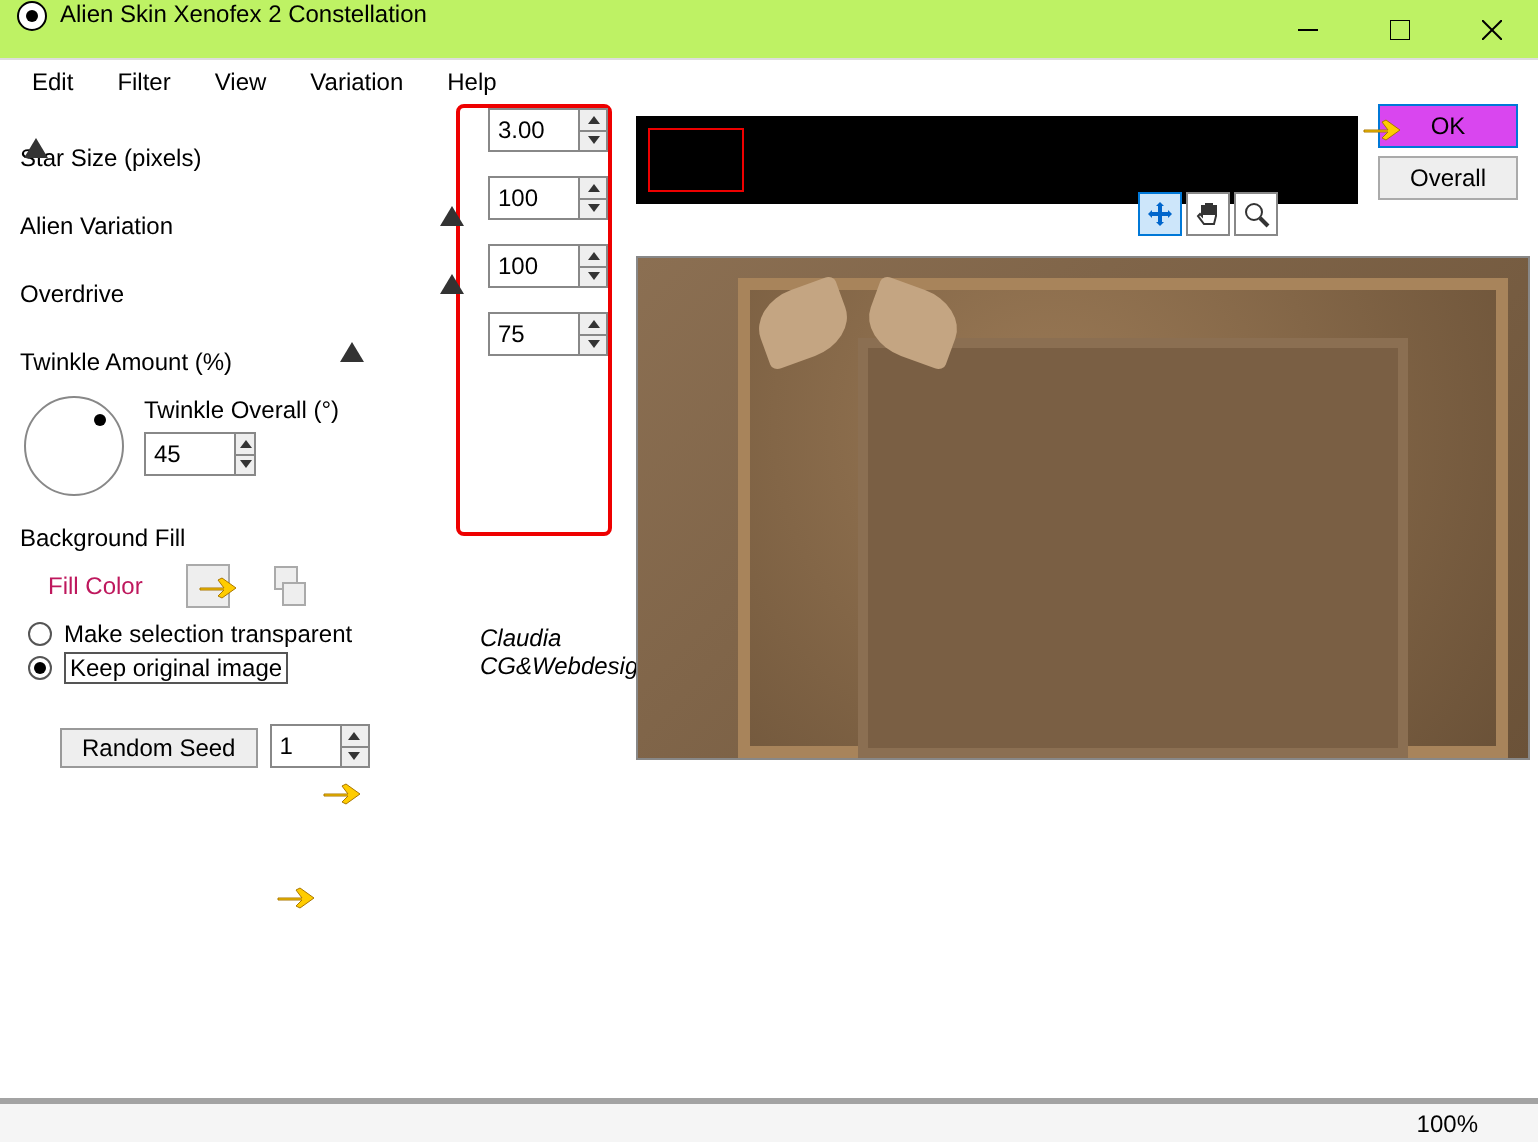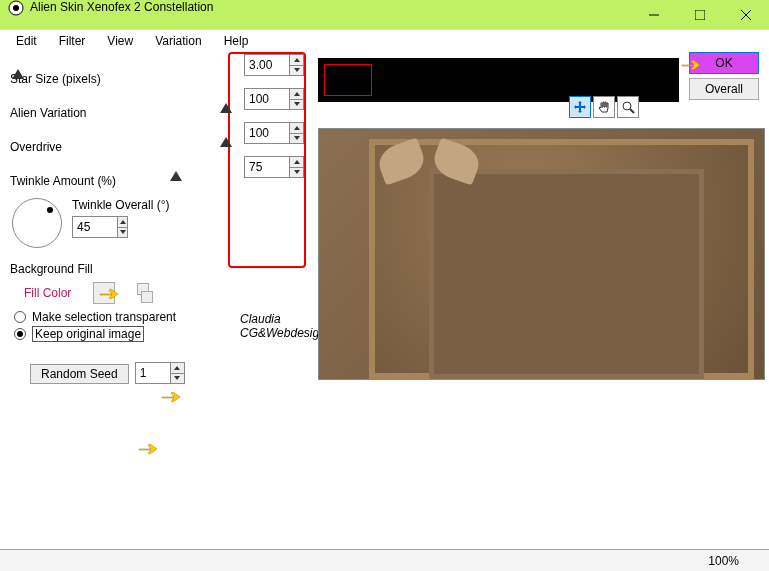--- a/index.html
+++ b/index.html
@@ -49,21 +49,21 @@
   .preview-tools { position: absolute; right: 130px; top: 44px; display: flex; gap: 2px; }
   .toolbtn { width: 22px; height: 22px; border: 1px solid #888; display: flex; align-items: center; justify-content: center; background: #fff; }
   .toolbtn.active { border-color: #0078d7; background: #cde6fa; }
   .preview-img { position: absolute; top: 76px; left: 6px; right: 4px; bottom: 4px; background: linear-gradient(135deg, #8b6f52, #6b5238); border: 1px solid #888; overflow: hidden; }
   .frame1 { position: absolute; inset: 10px 10px 0 50px; border: 6px solid #a8845b; background: radial-gradient(circle at 40% 30%, #9b7a56, #6b5238); }
   .frame2 { position: absolute; inset: 40px 60px 0 110px; border: 5px solid #8b6f52; background: #7a5f44; }
   .bow { position: absolute; top: 5px; left: 60px; width: 100px; height: 80px; }
   .bow::before, .bow::after { content: ""; position: absolute; width: 45px; height: 35px; background: #c4a582; border-radius: 50% 10% 50% 10%; top: 10px; }
   .bow::before { left: 0; transform: rotate(-20deg); }
   .bow::after { right: 0; transform: rotate(20deg) scaleX(-1); }
-  .statusbar { position: absolute; bottom: 0; left: 0; right: 0; height: 22px; border-top: 1px solid #a3a3a3; background: #f5f5f5; display: flex; justify-content: flex-end; align-items: center; padding: 0 30px; }
+  .statusbar { position: absolute; bottom: 0; left: 0; right: 0; height: 22px; border-top: 3px solid #a3a3a3; background: #f5f5f5; display: flex; justify-content: flex-end; align-items: center; padding: 0 30px; }
   .hand-pointer { position: absolute; width: 24px; height: 18px; pointer-events: none; z-index: 100; }
   .hand-pointer svg { width: 24px; height: 18px; }
   .watermark { position: absolute; font-family: cursive; font-style: italic; color: #000000; font-size: 18px; }
 </style>
 </head>
 <body>
 
 <div class="titlebar">
   <span class="app-icon">
     <svg viewBox="0 0 16 16">

